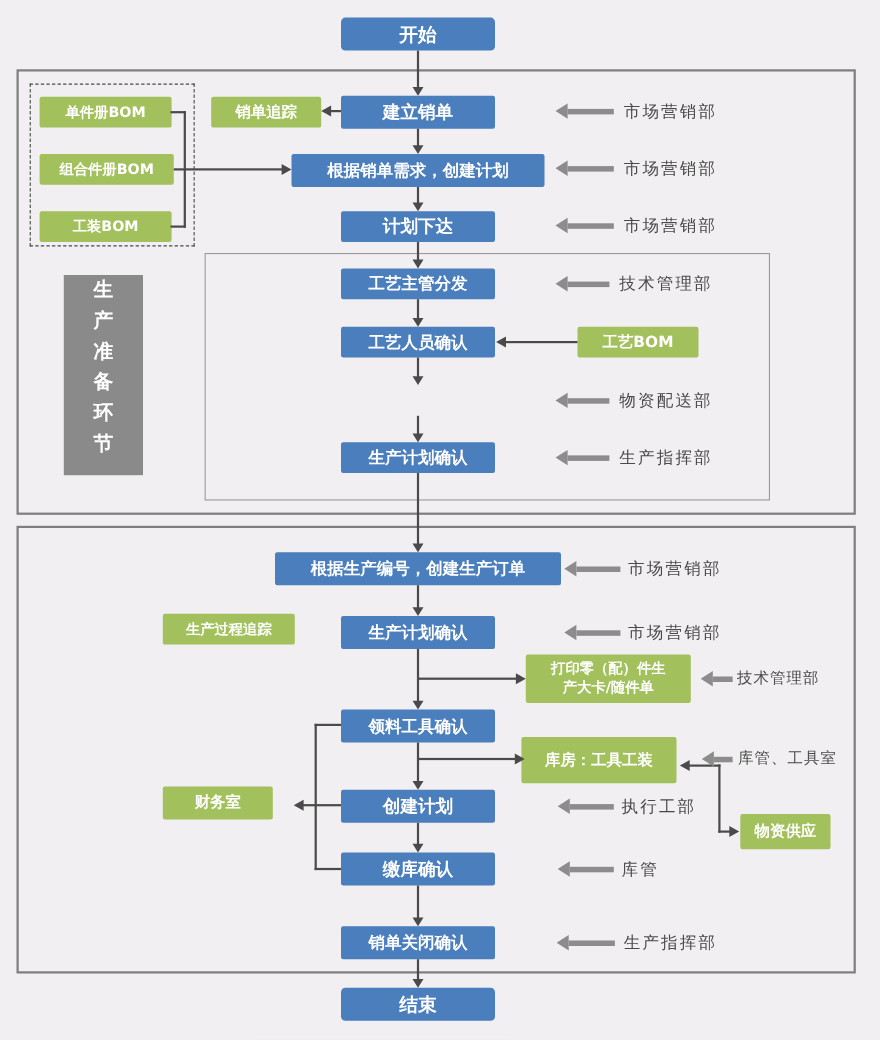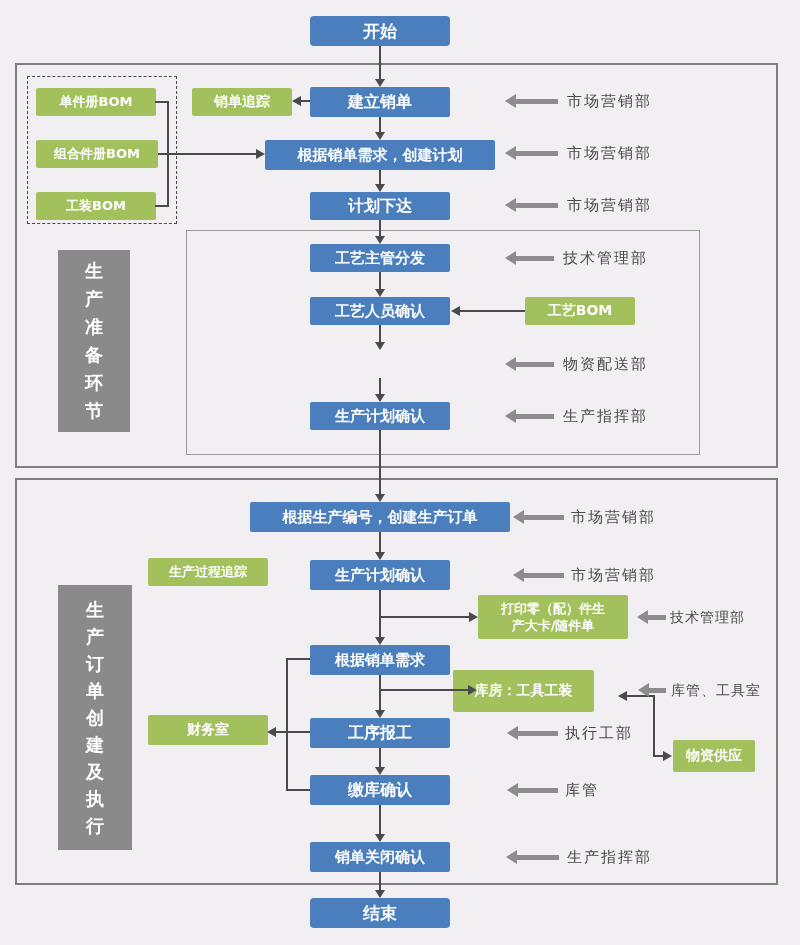--- a/index.html
+++ b/index.html
@@ -14,21 +14,21 @@
   .inner{position:absolute;border:1px solid #9a9a9a;}
   .dashed{position:absolute;border:1px dashed #4a4a4a;}
 
   .box{position:absolute;display:flex;align-items:center;justify-content:center;
        color:#fff;font-weight:bold;text-align:center;border-radius:2px;box-sizing:border-box;}
   .blue{background:var(--blue);font-size:15px;}
   .green{background:var(--green);font-size:13px;}
   .terminal{font-size:17px;border-radius:4px;}
 
   .vlabel{position:absolute;background:var(--graybox);color:#fff;font-weight:bold;
-          display:flex;align-items:center;justify-content:center;}
+          display:flex;align-items:flex-start;justify-content:center;}
   .vlabel span{display:block;width:1.05em;word-break:break-all;text-align:center;}
   .vl-prep span{font-size:18px;line-height:28px;}
   .vl-exec span{font-size:18px;line-height:27px;}
 
   .hline,.vline{position:absolute;background:var(--dark);}
   .hline{height:2px;} .vline{width:2px;}
 
   .tri{position:absolute;width:0;height:0;}
   .tri-down{border-left:5px solid transparent;border-right:5px solid transparent;border-top:8px solid var(--dark);}
   .tri-left{border-top:5px solid transparent;border-bottom:5px solid transparent;border-right:9px solid var(--dark);}
@@ -45,52 +45,49 @@
 
 <div id="canvas">
 
   <div class="sec" style="left:15px;top:63px;width:759px;height:401px;"></div>
   <div class="sec" style="left:15px;top:478px;width:759px;height:403px;"></div>
   <div class="inner" style="left:186px;top:230px;width:512px;height:223px;"></div>
   <div class="dashed" style="left:27px;top:76px;width:148px;height:146px;"></div>
 
   <div class="vlabel vl-prep" style="left:58px;top:250px;width:72px;height:182px;">
     <span>生产准备环节</span>
-  </div>
-  <div class="vlabel vl-exec" style="left:58px;top:585px;width:74px;height:265px;">
-    <span>生产订单创建及执行</span>
   </div>
 
   <div class="box blue" style="left:310px;top:87px;width:140px;height:30px;font-size:16px;">建立销单</div>
   <div class="box blue terminal" style="left:310px;top:16px;width:140px;height:30px;">开始</div>
   <div class="box blue" style="left:310px;top:192px;width:140px;height:28px;font-size:16px;">计划下达</div>
   <div class="box blue" style="left:265px;top:140px;width:230px;height:30px;">根据销单需求，创建计划</div>
   <div class="box blue" style="left:310px;top:244px;width:140px;height:28px;">工艺主管分发</div>
   <div class="box blue" style="left:310px;top:297px;width:140px;height:28px;">工艺人员确认</div>
   <div class="box blue" style="left:310px;top:402px;width:140px;height:28px;">生产计划确认</div>
   <div class="box blue" style="left:250px;top:502px;width:260px;height:30px;">根据生产编号，创建生产订单</div>
   <div class="box blue" style="left:310px;top:560px;width:140px;height:30px;">生产计划确认</div>
-  <div class="box blue" style="left:310px;top:645px;width:140px;height:30px;">根据销单需求</div>
-  <div class="box blue" style="left:310px;top:718px;width:140px;height:30px;font-size:16px;">工序报工</div>
+  <div class="box blue" style="left:310px;top:645px;width:140px;height:30px;">领料工具确认</div>
+  <div class="box blue" style="left:310px;top:718px;width:140px;height:30px;font-size:16px;">创建计划</div>
   <div class="box blue" style="left:310px;top:775px;width:140px;height:30px;font-size:16px;">缴库确认</div>
   <div class="box blue" style="left:310px;top:842px;width:140px;height:30px;">销单关闭确认</div>
   <div class="box blue terminal" style="left:310px;top:898px;width:140px;height:30px;">结束</div>
 
   <div class="box green" style="left:36px;top:88px;width:120px;height:28px;">单件册BOM</div>
   <div class="box green" style="left:36px;top:140px;width:122px;height:28px;">组合件册BOM</div>
   <div class="box green" style="left:36px;top:192px;width:120px;height:28px;">工装BOM</div>
   <div class="box green" style="left:192px;top:88px;width:100px;height:28px;font-size:14px;">销单追踪</div>
   <div class="box green" style="left:525px;top:297px;width:110px;height:28px;font-size:14px;">工艺BOM</div>
   <div class="box green" style="left:148px;top:558px;width:120px;height:28px;">生产过程追踪</div>
   <div class="box green" style="left:478px;top:595px;width:150px;height:44px;flex-direction:column;line-height:17px;">
     <span>打印零（配）件生</span>
     <span>产大卡/随件单</span>
   </div>
-  <div class="box green" style="left:453px;top:670px;width:141px;height:42px;font-size:14px;">库房：工具工装</div>
-  <div class="box green" style="left:148px;top:715px;width:120px;height:30px;font-size:14px;">财务室</div>
+  <div class="box green" style="left:474px;top:670px;width:141px;height:42px;font-size:14px;">库房：工具工装</div>
+  <div class="box green" style="left:148px;top:715px;width:100px;height:30px;font-size:14px;">财务室</div>
   <div class="box green" style="left:673px;top:740px;width:82px;height:32px;font-size:14px;">物资供应</div>
 
   <div class="vline" style="left:379px;top:46px;height:34px;"></div>
     <div class="tri tri-down" style="left:375px;top:79px;"></div>
   <div class="vline" style="left:379px;top:117px;height:16px;"></div>
     <div class="tri tri-down" style="left:375px;top:132px;"></div>
   <div class="vline" style="left:379px;top:170px;height:15px;"></div>
     <div class="tri tri-down" style="left:375px;top:184px;"></div>
   <div class="vline" style="left:379px;top:220px;height:17px;"></div>
     <div class="tri tri-down" style="left:375px;top:236px;"></div>

